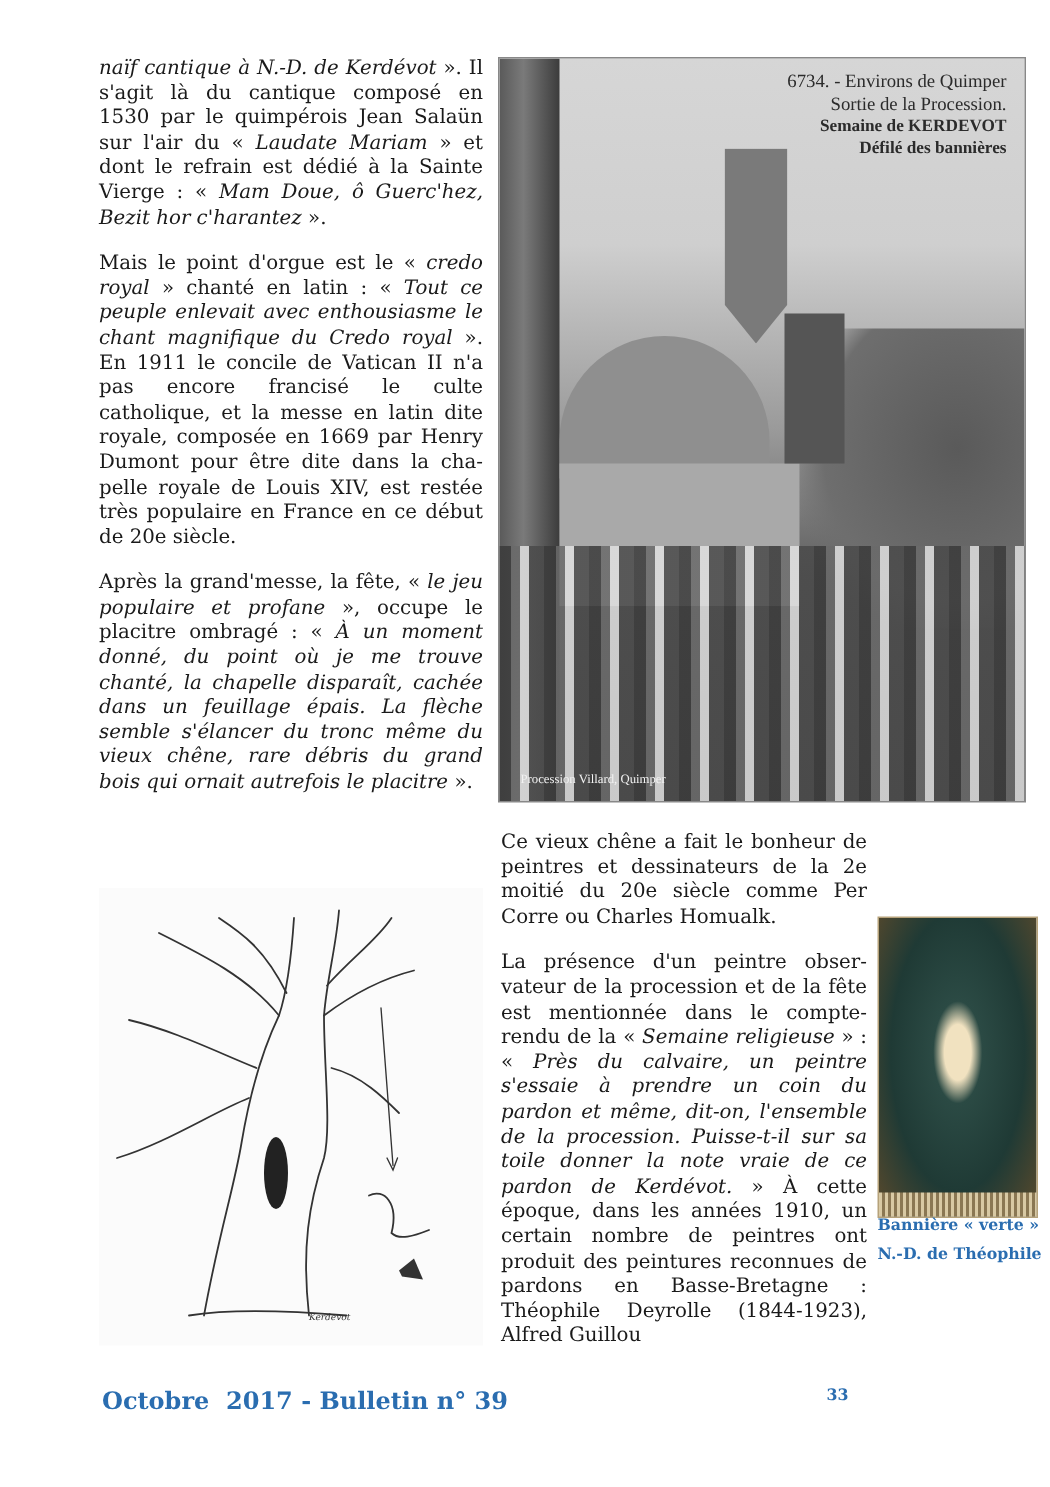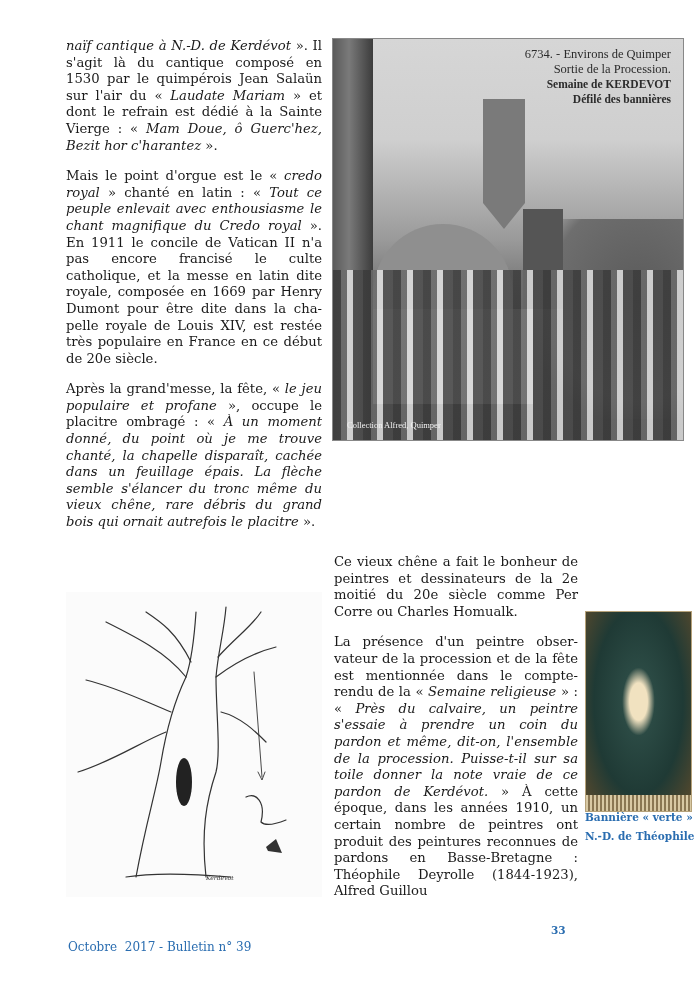--- a/index.html
+++ b/index.html
@@ -5,21 +5,21 @@
   html, body { margin:0; padding:0; background:#ffffff; }
   body { width:700px; height:991px; position:relative; overflow:hidden;
          font-family:"DejaVu Serif", "Liberation Serif", serif; color:#1a1a1a; }
   .col { position:absolute; font-size:13.2px; line-height:16.6px; text-align:justify;
          hyphens:manual; letter-spacing:0; }
   .col p { margin:0 0 14px 0; }
   .col em { }
   #left-col { left:66px; top:38px; width:256px; }
   #right-col { left:334px; top:554px; width:244px; }
 
-  .photo { position:absolute; left:332px; top:38px; width:352px; height:403px;
+  .photo { position:absolute; left:332px; top:38px; width:352px; height:497px;
            background:linear-gradient(180deg,#d6d6d6 0%,#cfcfcf 25%,#9a9a9a 50%,#5f5f5f 70%,#4a4a4a 100%);
            overflow:hidden; border:1px solid #888; box-sizing:border-box; }
   .photo .pillar { position:absolute; left:0; top:0; width:40px; height:100%;
                    background:linear-gradient(90deg,#5a5a5a,#7a7a7a 40%,#3c3c3c); }
   .photo .dome { position:absolute; left:40px; top:185px; width:140px; height:95px;
                  background:#8f8f8f; border-radius:70px 70px 0 0; }
   .photo .wall { position:absolute; left:40px; top:270px; width:160px; height:95px; background:#a9a9a9; }
   .photo .trees { position:absolute; right:0; top:180px; width:150px; height:200px;
                   background:radial-gradient(ellipse at 70% 40%,#5a5a5a,#6e6e6e 60%,transparent 75%); }
   .photo .banner1 { position:absolute; left:150px; top:60px; width:42px; height:130px;
@@ -37,21 +37,21 @@
 
   .banner-img { position:absolute; left:585px; top:611px; width:107px; height:201px;
                 background:radial-gradient(ellipse at 50% 45%,#f1e2c0 0 12%,#2b4a44 22%,#1f3a35 60%,#5b4a2c 100%);
                 border:1px solid #b6a27a; box-sizing:border-box; }
   .banner-img .fringe { position:absolute; left:0; bottom:0; width:100%; height:16px;
                         background:repeating-linear-gradient(90deg,#d8c9a4 0 2px,#8a7753 2px 4px); }
   .banner-caption { position:absolute; left:585px; top:808px; width:110px; text-align:left;
                     font-family:"DejaVu Serif", serif; font-weight:bold; font-size:10.5px; line-height:19px; color:#2a6db0; }
 
   .footer-left { position:absolute; left:68px; top:924px; font-family:"DejaVu Serif", serif;
-                 font-weight:normal; font-size:12px; color:#2a6db0; white-space:pre;margin-top:16px; }
+                 font-weight:bold; font-size:16px; color:#2a6db0; white-space:pre; }
   .footer-right { position:absolute; left:551px; top:924px; font-family:"DejaVu Serif", serif;
                   font-weight:bold; font-size:10.5px; color:#2a6db0; }
 </style>
 </head>
 <body>
 
 <div id="left-col" class="col">
     <p><em>naïf cantique à N.-D. de Kerdé­vot</em><span> ». Il s'agit là du cantique composé en 1530 par le quimpé­rois Jean Salaün sur l'air du « </span><em>Laudate Mariam</em><span> » et dont le re­frain est dédié à la Sainte Vierge : « </span><em>Mam Doue, ô Guerc'hez, Bezit hor c'harantez</em><span> ».</span></p>
     <p><span>Mais le point d'orgue est le « </span><em>cre­do royal</em><span> » chanté en latin : « </span><em>Tout ce peuple enlevait avec enthou­siasme le chant magnifique du Credo royal</em><span> ». En 1911 le concile de Vatican II n'a pas encore fran­cisé le culte catholique, et la messe en latin dite royale, com­posée en 1669 par Henry Du­mont pour être dite dans la cha­pelle royale de Louis XIV, est res­tée très populaire en France en ce début de 20e siècle.</span></p>
     <p><span>Après la grand'messe, la fête, « </span><em>le jeu populaire et profane</em><span> », occupe le placitre ombragé : « </span><em>À un mo­ment donné, du point où je me trouve chanté, la chapelle disparaît, cachée dans un feuillage épais. La flèche semble s'élancer du tronc même du vieux chêne, rare débris du grand bois qui ornait autrefois le placitre</em><span> ».</span></p>
@@ -68,21 +68,21 @@
   <div class="trees"></div>
   <div class="banner1"></div>
   <div class="banner2"></div>
   <div class="crowd"></div>
   <div class="caption-top">
     <div>6734. - Environs de Quimper</div>
     <div>Sortie de la Procession.</div>
     <div class="small">Semaine de KERDEVOT</div>
     <div class="small">Défilé des bannières</div>
   </div>
-  <div class="collection">Collection Alfred, Quimper</div>
+  <div class="collection">Procession Villard, Quimper</div>
 </div>
 
 <div class="drawing">
   <svg width="256" height="305" viewBox="0 0 256 305">
     <g fill="none" stroke="#333" stroke-width="1.2" stroke-linecap="round">
       <path d="M70 285 C80 230 90 200 95 170 C100 140 108 110 120 85 C125 70 128 50 130 20"></path>
       <path d="M140 285 C135 240 140 210 150 180 C155 160 150 120 150 85 C152 60 158 40 160 15"></path>
       <path d="M120 85 C100 60 70 45 40 30"></path>
       <path d="M125 70 C110 40 95 30 80 20"></path>
       <path d="M150 85 C170 70 190 60 210 55"></path>

